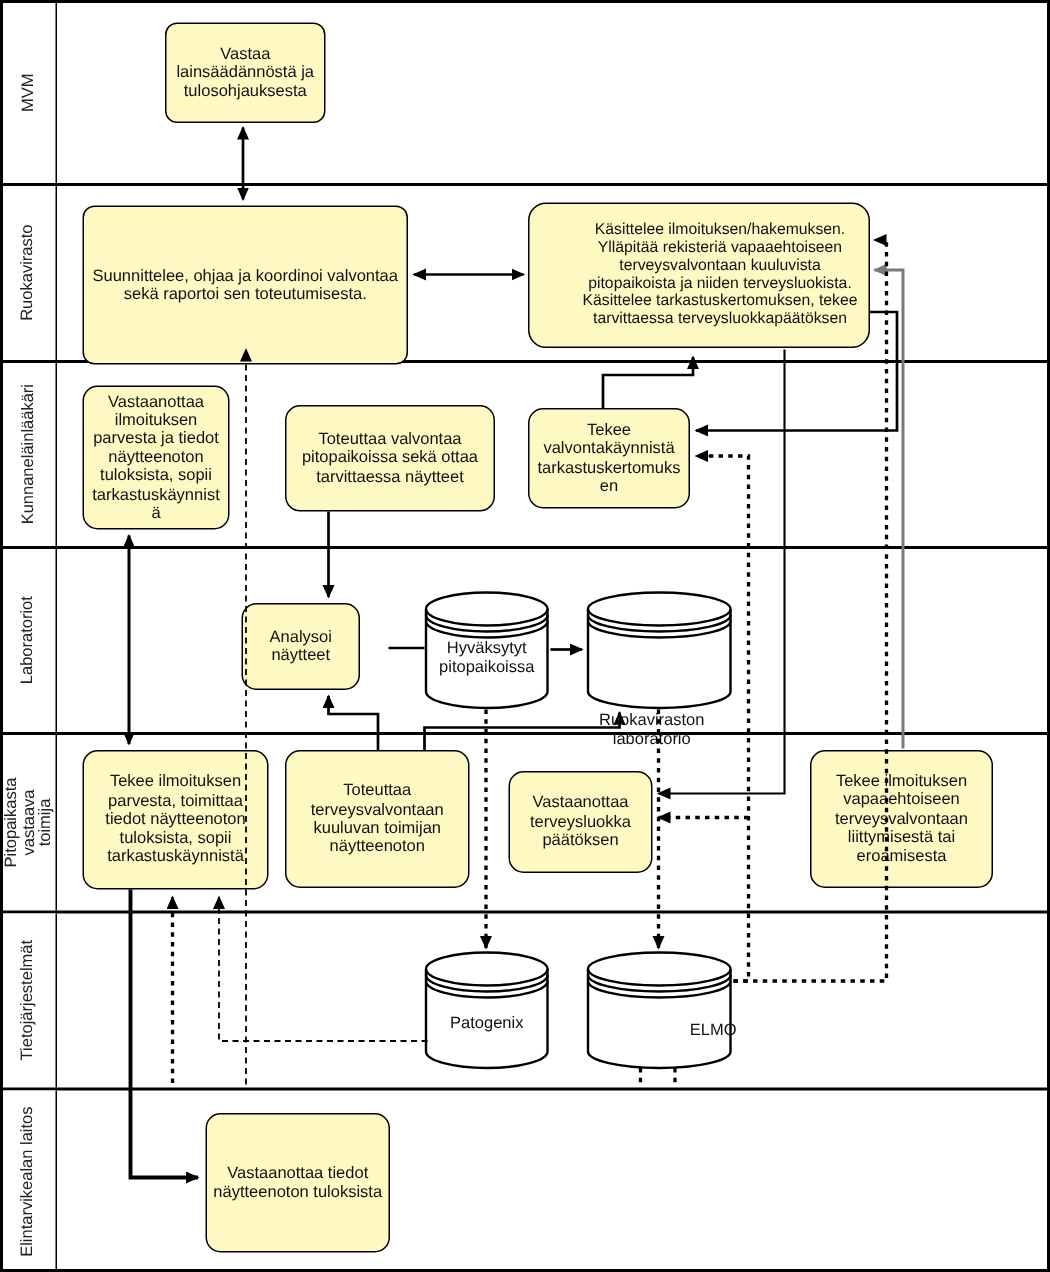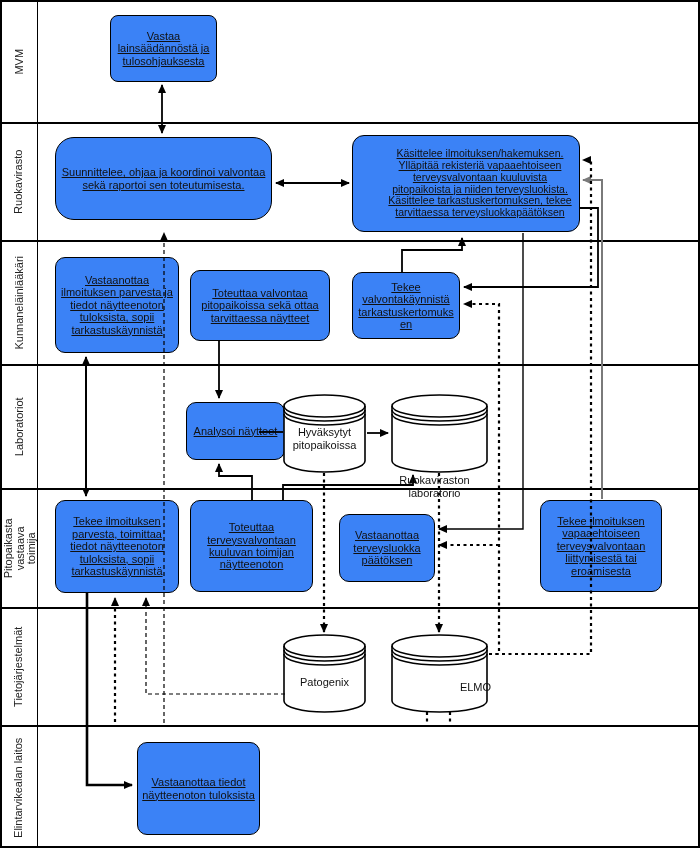--- a/index.html
+++ b/index.html
@@ -14,24 +14,24 @@
     position:absolute;left:0;top:0;height:100%;width:36px;
     border-right:1.6px solid #000;box-sizing:border-box;
     display:flex;align-items:center;justify-content:center;background:#fff;
   }
   .lane-label span{
     display:block;transform:rotate(-90deg);font-size:11px;line-height:1.05;
     color:#222;white-space:nowrap;text-align:center;
   }
   .lane-label span.wrap{white-space:normal;width:112px;}
   .node{
-    position:absolute;border:1.6px solid #000;border-radius:10px;background:#3b82f6;
+    position:absolute;border:1.6px solid #000;border-radius:10px;background:#fef9c3;
     display:flex;align-items:center;justify-content:center;text-align:center;
     font-size:11px;line-height:1.13;padding:3px 4px;box-sizing:border-box;
-    overflow-wrap:break-word;word-break:break-word;text-decoration:underline;
+    overflow-wrap:break-word;word-break:break-word;
   }
   .node.small-text{font-size:10.5px;}
   .cyl-label{
     position:absolute;text-align:center;font-size:11px;line-height:1.15;z-index:3;
   }
   svg.overlay{position:absolute;left:0;top:0;width:700px;height:848px;pointer-events:none;z-index:2;}
 </style>
 </head>
 <body>
 
@@ -67,26 +67,26 @@
         <span>Tietojärjestelmät</span>
       </div>
   </div>
   <div class="lane" style="top:723px;height:123px;">
     <div class="lane-label">
         <span>Elintarvikealan laitos</span>
       </div>
   </div>
 
   <div class="node" style="left:108px;top:13px;width:107px;height:67px;border-radius:8px;">Vastaa lainsäädännöstä ja tulosohjauksesta</div>
-  <div class="node" style="left:53px;top:135px;width:217px;height:83px;border-radius:19px;">Suunnittelee, ohjaa ja koordinoi valvontaa sekä raportoi sen toteutumisesta.</div>
+  <div class="node" style="left:53px;top:135px;width:217px;height:106px;border-radius:8px;">Suunnittelee, ohjaa ja koordinoi valvontaa sekä raportoi sen toteutumisesta.</div>
   <div class="node small-text" style="left:350px;top:133px;width:228px;height:97px;border-radius:12px;padding-left:32px;">Käsittelee ilmoituksen/hakemuksen. Ylläpitää rekisteriä vapaaehtoiseen terveysvalvontaan kuuluvista pitopaikoista ja niiden terveysluokista. Käsittelee tarkastuskertomuksen, tekee tarvittaessa terveysluokkapäätöksen</div>
-  <div class="node" style="left:53px;top:255px;width:124px;height:96px;">Vastaanottaa ilmoituksen parvesta ja tiedot näytteenoton tuloksista, sopii tarkastuskäynnistä</div>
+  <div class="node" style="left:53px;top:255px;width:98px;height:96px;">Vastaanottaa ilmoituksen parvesta ja tiedot näytteenoton tuloksista, sopii tarkastuskäynnistä</div>
   <div class="node" style="left:188px;top:268px;width:140px;height:71px;">Toteuttaa valvontaa pitopaikoissa sekä ottaa tarvittaessa näytteet</div>
   <div class="node" style="left:350px;top:270px;width:108px;height:67px;">Tekee valvontakäynnistä tarkastuskertomuksen</div>
-  <div class="node" style="left:184px;top:400px;width:99px;height:58px;">Analysoi näytteet</div>
+  <div class="node" style="left:159px;top:400px;width:79px;height:58px;">Analysoi näytteet</div>
   <div class="node" style="left:53px;top:498px;width:124px;height:93px;">Tekee ilmoituksen parvesta, toimittaa tiedot näytteenoton tuloksista, sopii tarkastuskäynnistä</div>
   <div class="node" style="left:188px;top:498px;width:123px;height:92px;">Toteuttaa terveysvalvontaan kuuluvan toimijan näytteenoton</div>
   <div class="node" style="left:337px;top:512px;width:96px;height:68px;">Vastaanottaa terveysluokka päätöksen</div>
   <div class="node" style="left:538px;top:498px;width:122px;height:92px;">Tekee ilmoituksen vapaaehtoiseen terveysvalvontaan liittymisestä tai eroamisesta</div>
   <div class="node" style="left:135px;top:740px;width:123px;height:93px;">Vastaanottaa tiedot näytteenoton tuloksista</div>
 
   <div class="cyl-label" style="left:282px;top:424px;width:81px;">Hyväksytyt pitopaikoissa</div>
   <div class="cyl-label" style="left:390px;top:424px;width:85px;margin-top:48px;">Ruokaviraston laboratorio</div>
   <div class="cyl-label" style="left:282px;top:674px;width:81px;">Patogenix</div>
   <div class="cyl-label" style="left:390px;top:679px;width:95px;padding-left:36px;">ELMO</div>

